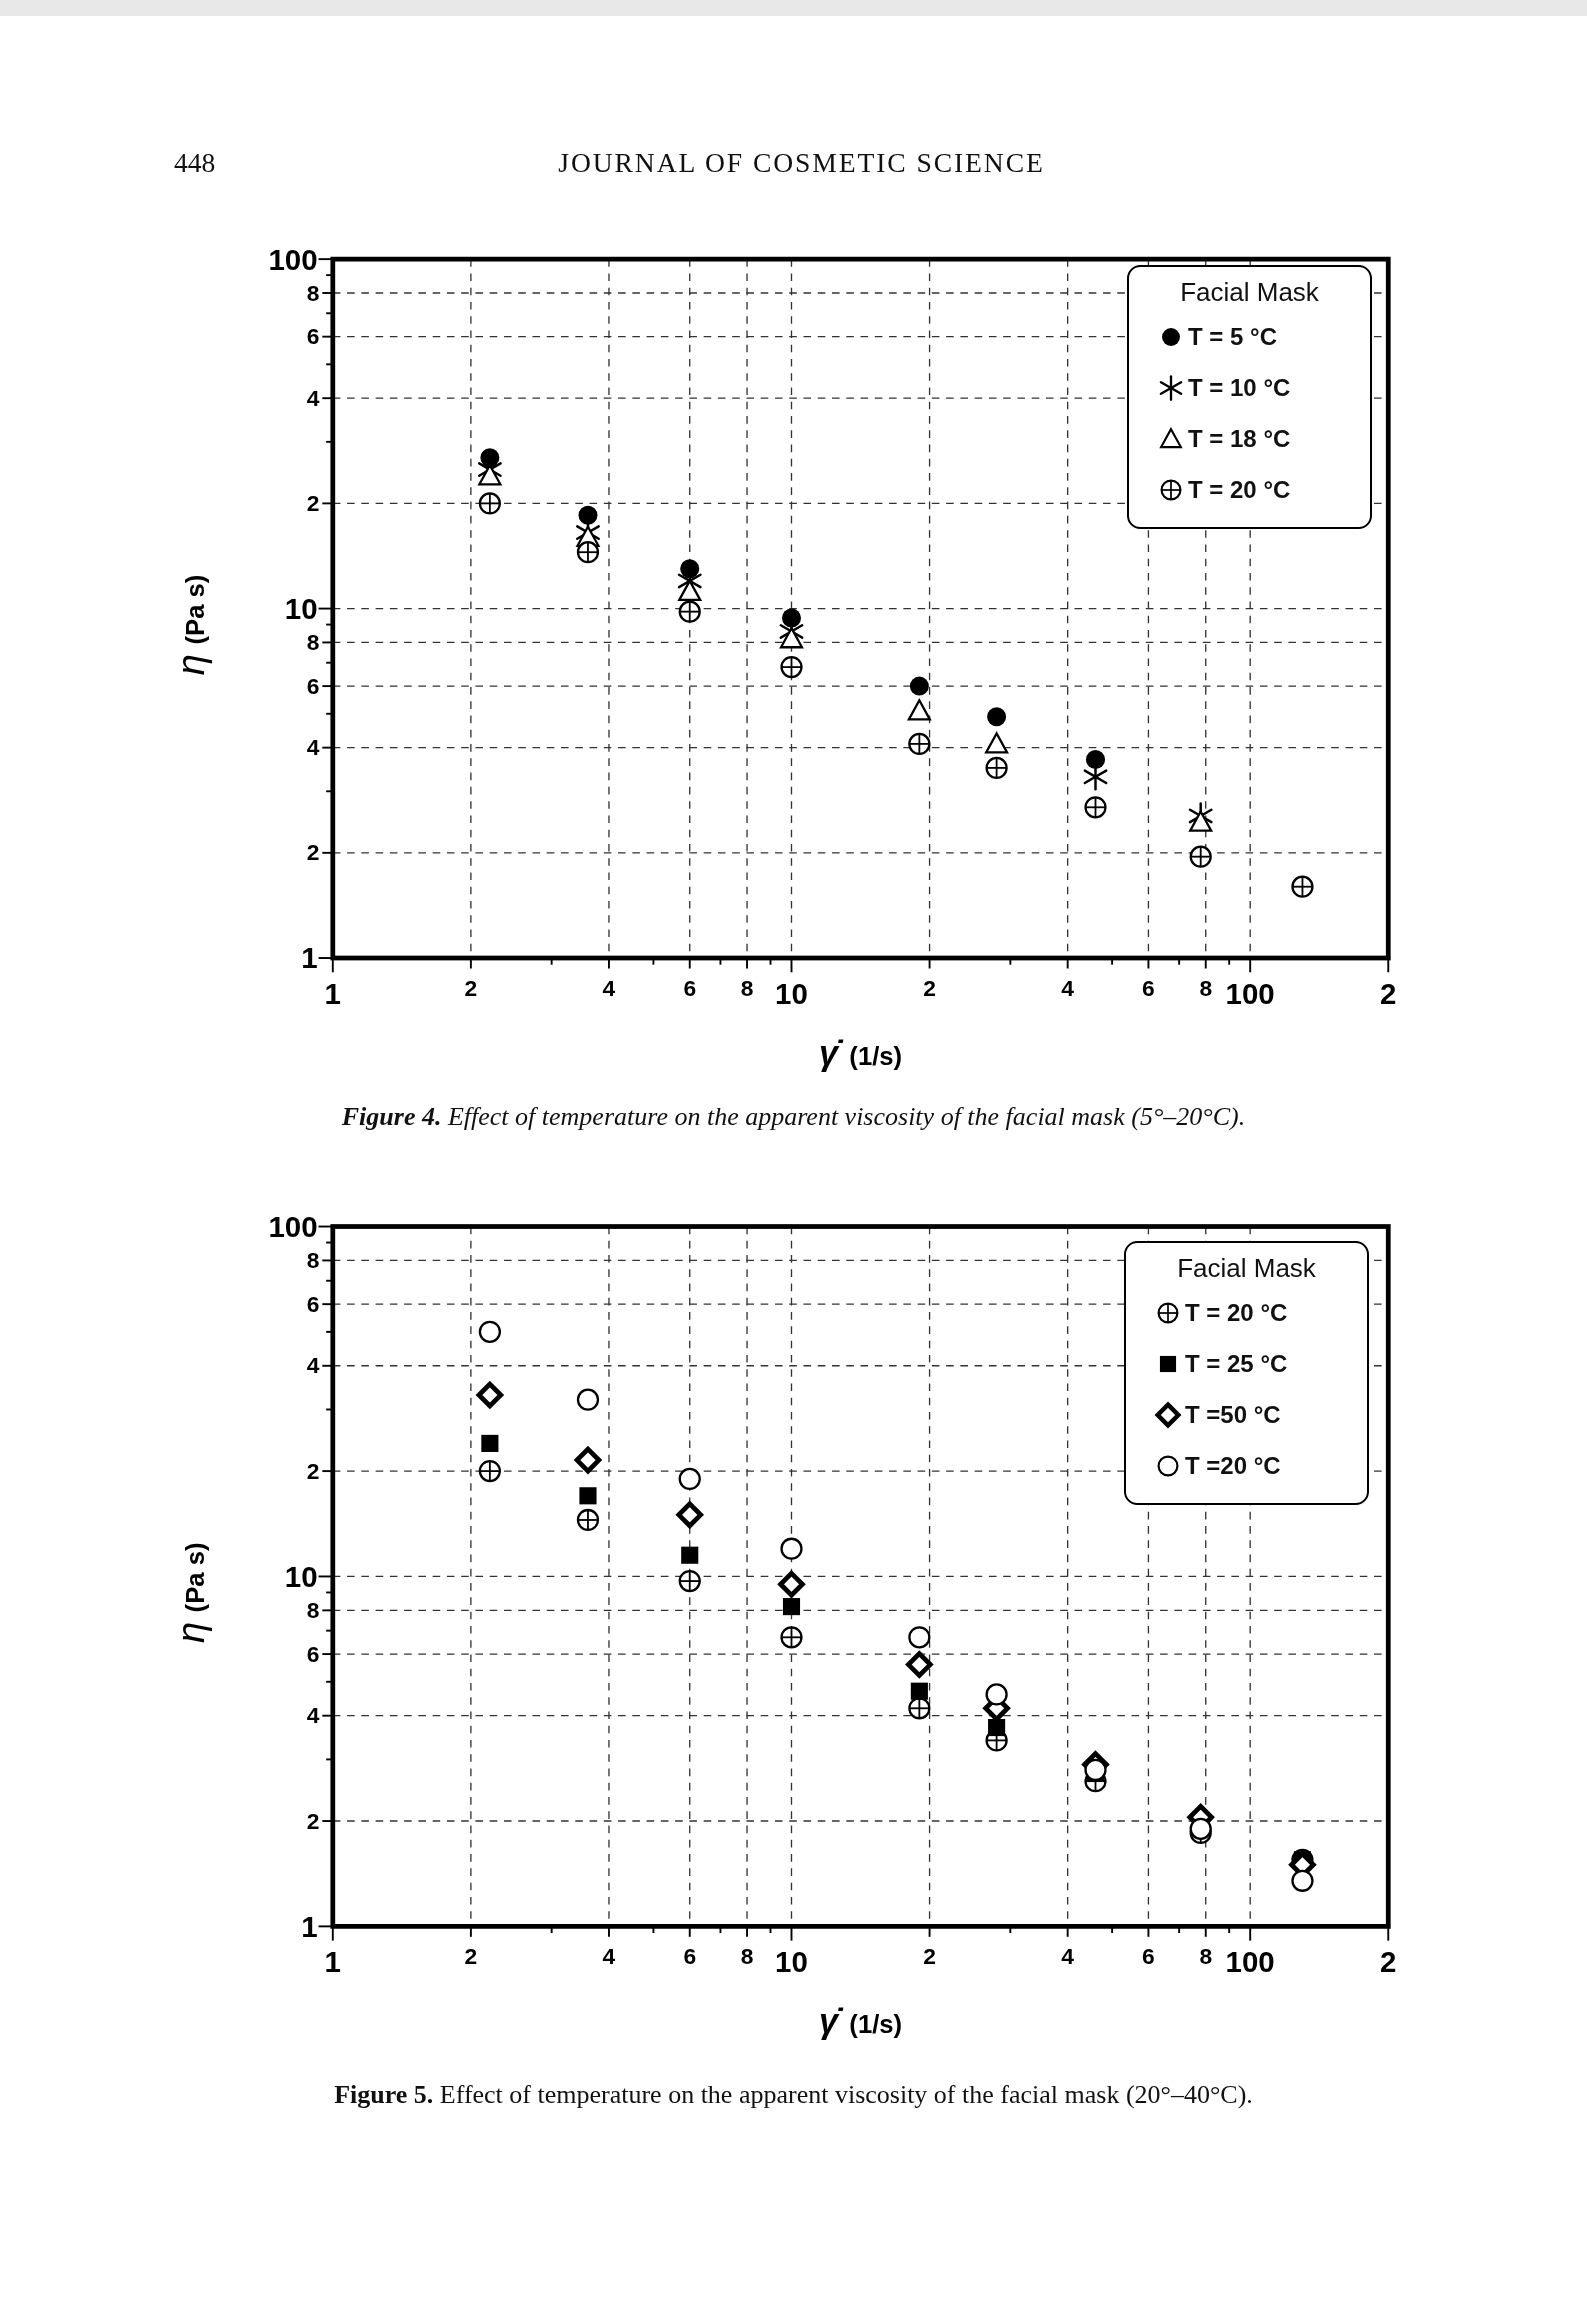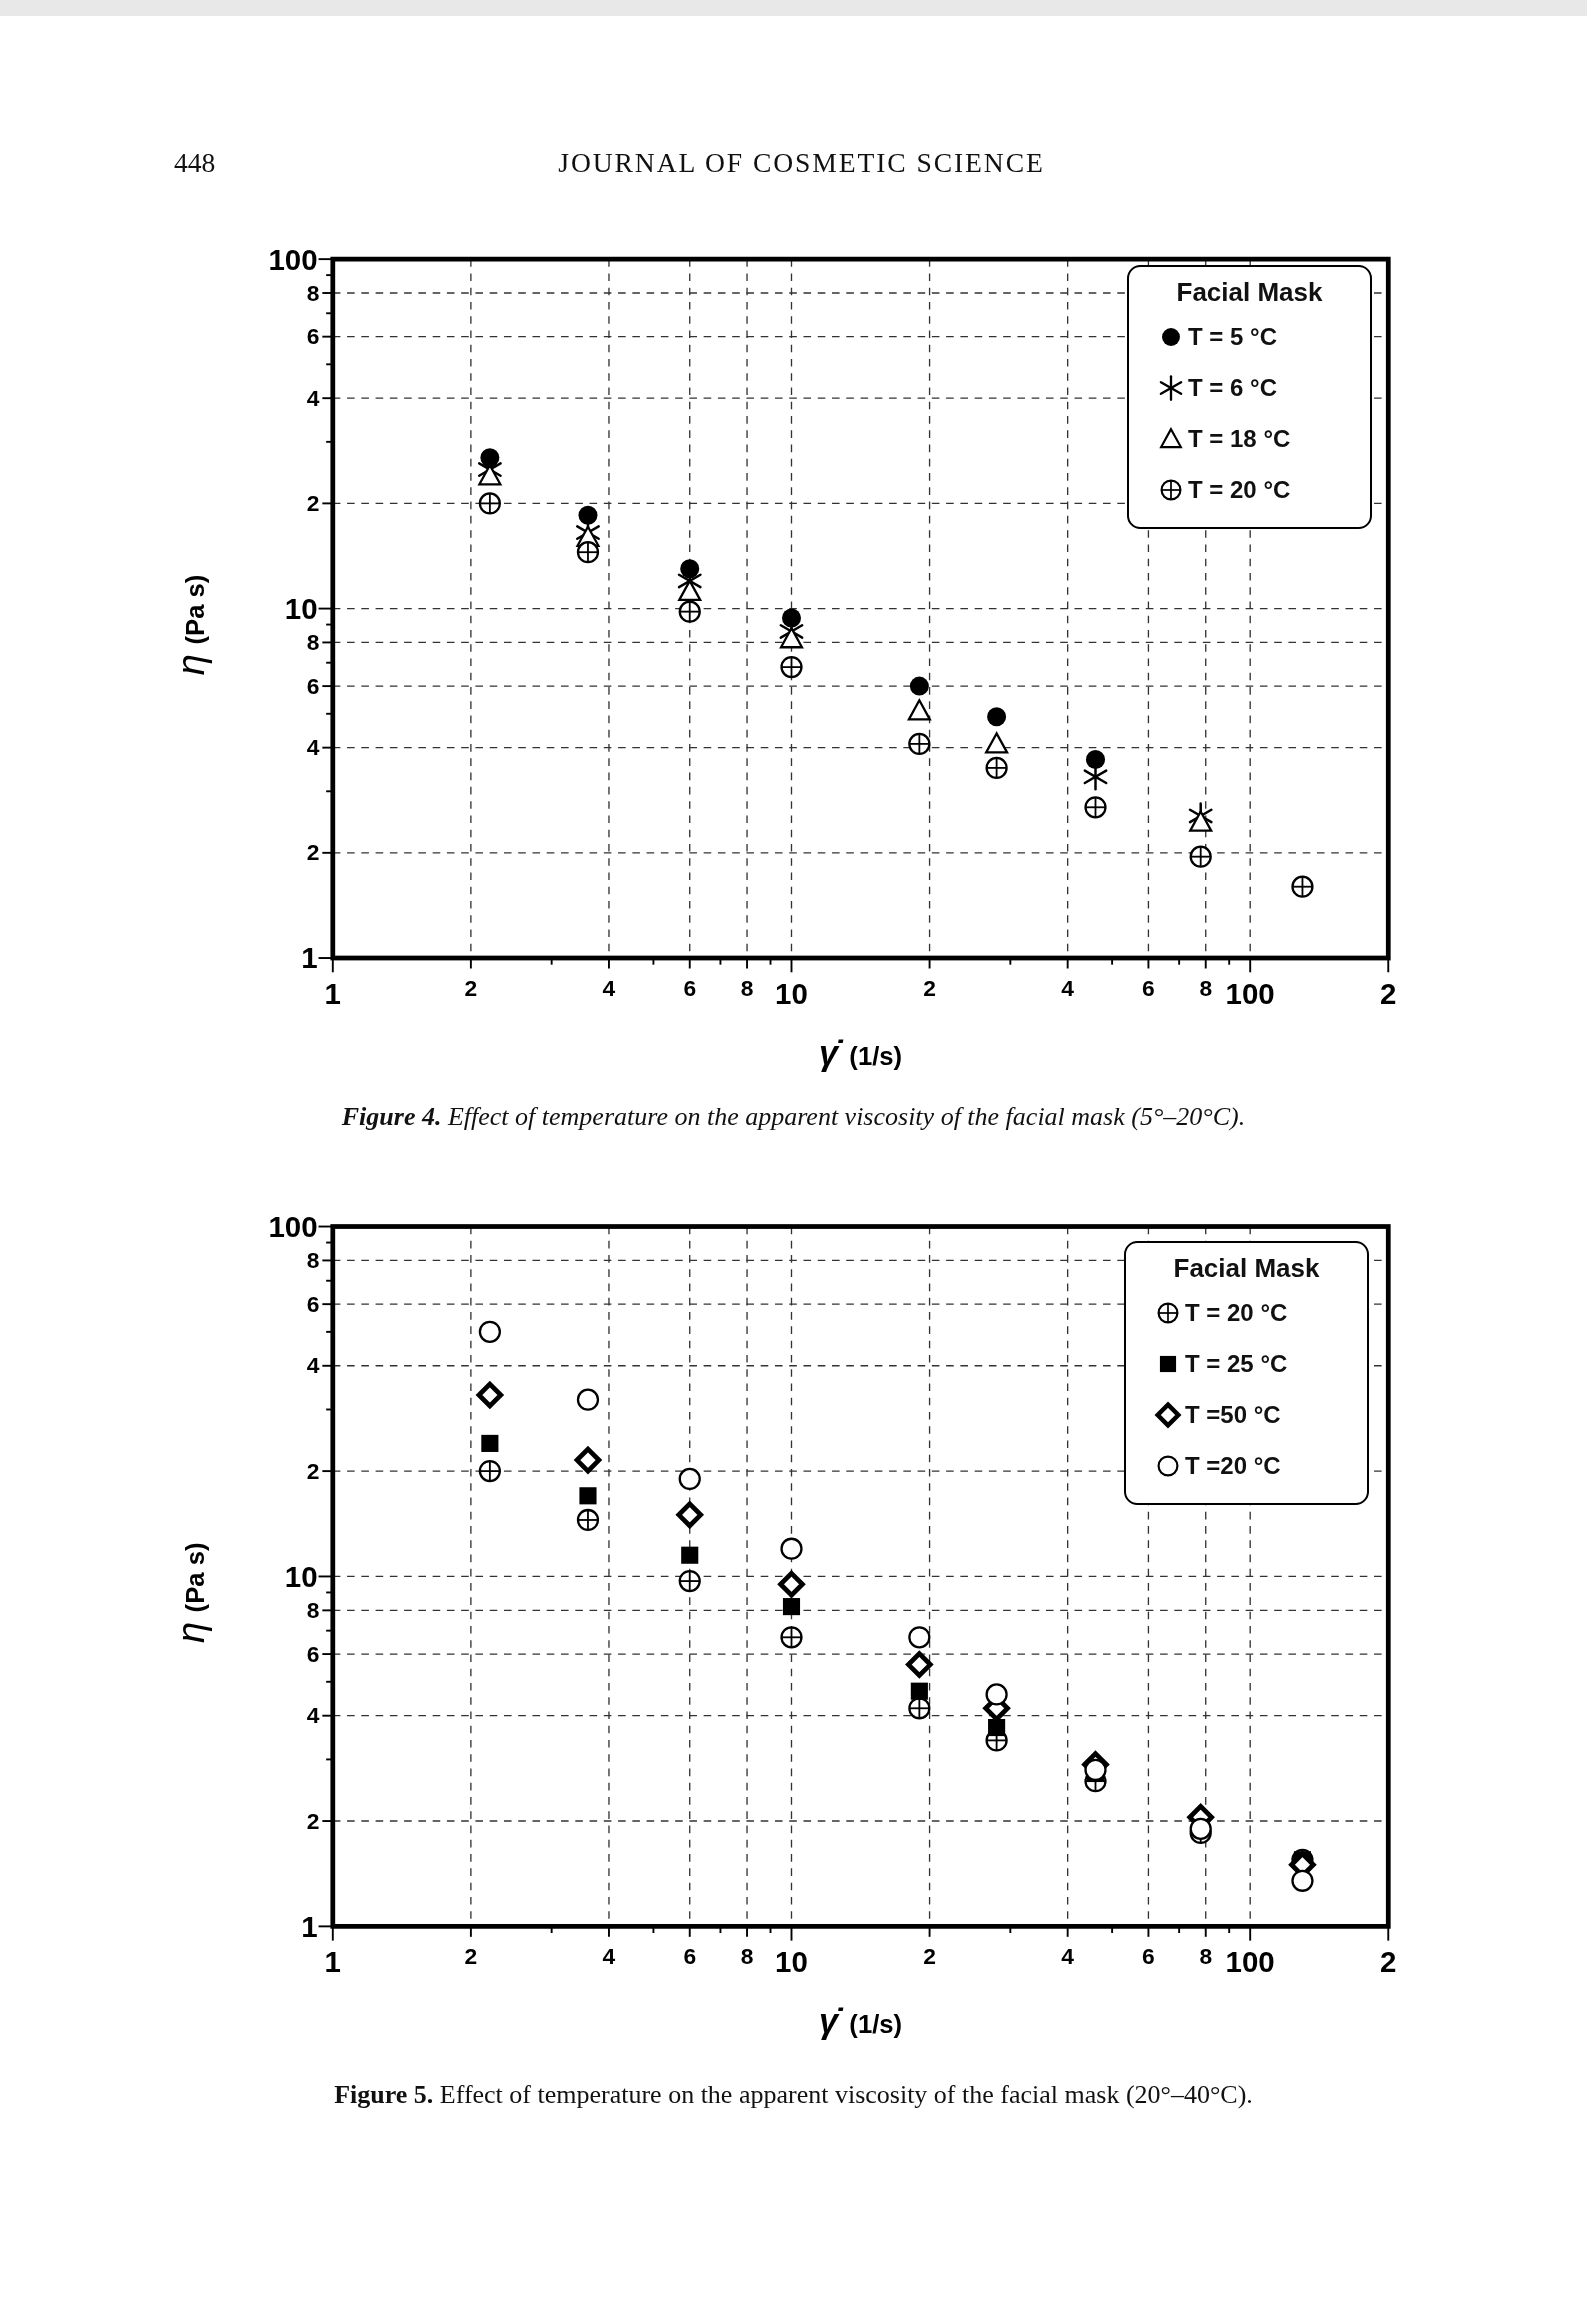--- a/index.html
+++ b/index.html
@@ -8,21 +8,21 @@
   .header-pagenum{position:absolute;left:174px;top:131px;font-size:27.6px;}
   .header-title{position:absolute;left:8px;top:131px;width:1587px;text-align:center;
                 font-size:27.6px;letter-spacing:1.9px;}
   svg.chart{position:absolute;left:0;}
   #chart1{top:162px;}
   #chart2{top:1137px;}
   .legend{position:absolute;width:245px;background:#fff;border:2.9px solid #000;
           border-radius:13.3px;z-index:5;box-sizing:border-box;}
   #legend1{left:1127px;top:249px;height:264px;}
   #legend2{left:1124px;top:1225px;height:264px;}
-  .legend-title{text-align:center;font-family:"Liberation Sans",sans-serif;font-weight:bold;
+  .legend-title{text-align:center;font-family:"Liberation Sans",sans-serif;font-weight:normal;
                 font-size:26px;padding-top:9.5px;padding-bottom:3.8px;}
   .legend-row{display:flex;align-items:center;height:51px;padding-left:25px;
               font-family:"Liberation Sans",sans-serif;font-weight:bold;font-size:24px;}
   .legend-sym{width:34px;height:34px;flex:0 0 34px;}
   .caption{position:absolute;left:0;width:1587px;text-align:center;font-size:26px;}
   #caption1{top:1086px;font-style:italic;}
   #caption2{top:2064px;}
   .caption b{font-weight:bold;}
 </style>
 </head>
@@ -256,21 +256,21 @@
       <span>T = 5 °C</span>
     </div>
     <div class="legend-row">
       <svg class="legend-sym" viewBox="0 0 36 36">
           <g>
             <line x1="18" y1="5.65" x2="18" y2="30.35" stroke="#000" stroke-width="2.4699999999999998" stroke-linecap="round"></line>
             <line x1="7.304586263262184" y1="11.825" x2="28.695413736737816" y2="24.175" stroke="#000" stroke-width="2.4699999999999998" stroke-linecap="round"></line>
             <line x1="7.304586263262182" y1="24.174999999999997" x2="28.69541373673782" y2="11.825000000000003" stroke="#000" stroke-width="2.4699999999999998" stroke-linecap="round"></line>
           </g>
         </svg>
-      <span>T = 6 °C</span>
+      <span>T = 10 °C</span>
     </div>
     <div class="legend-row">
       <svg class="legend-sym" viewBox="0 0 36 36">
           <g>
             <polygon points="18,7.550000000000001 7.550000000000001,26.549999999999997 28.45,26.549999999999997" fill="#fff" stroke="#000" stroke-width="2.28"></polygon>
           </g>
         </svg>
       <span>T = 18 °C</span>
     </div>
     <div class="legend-row">

